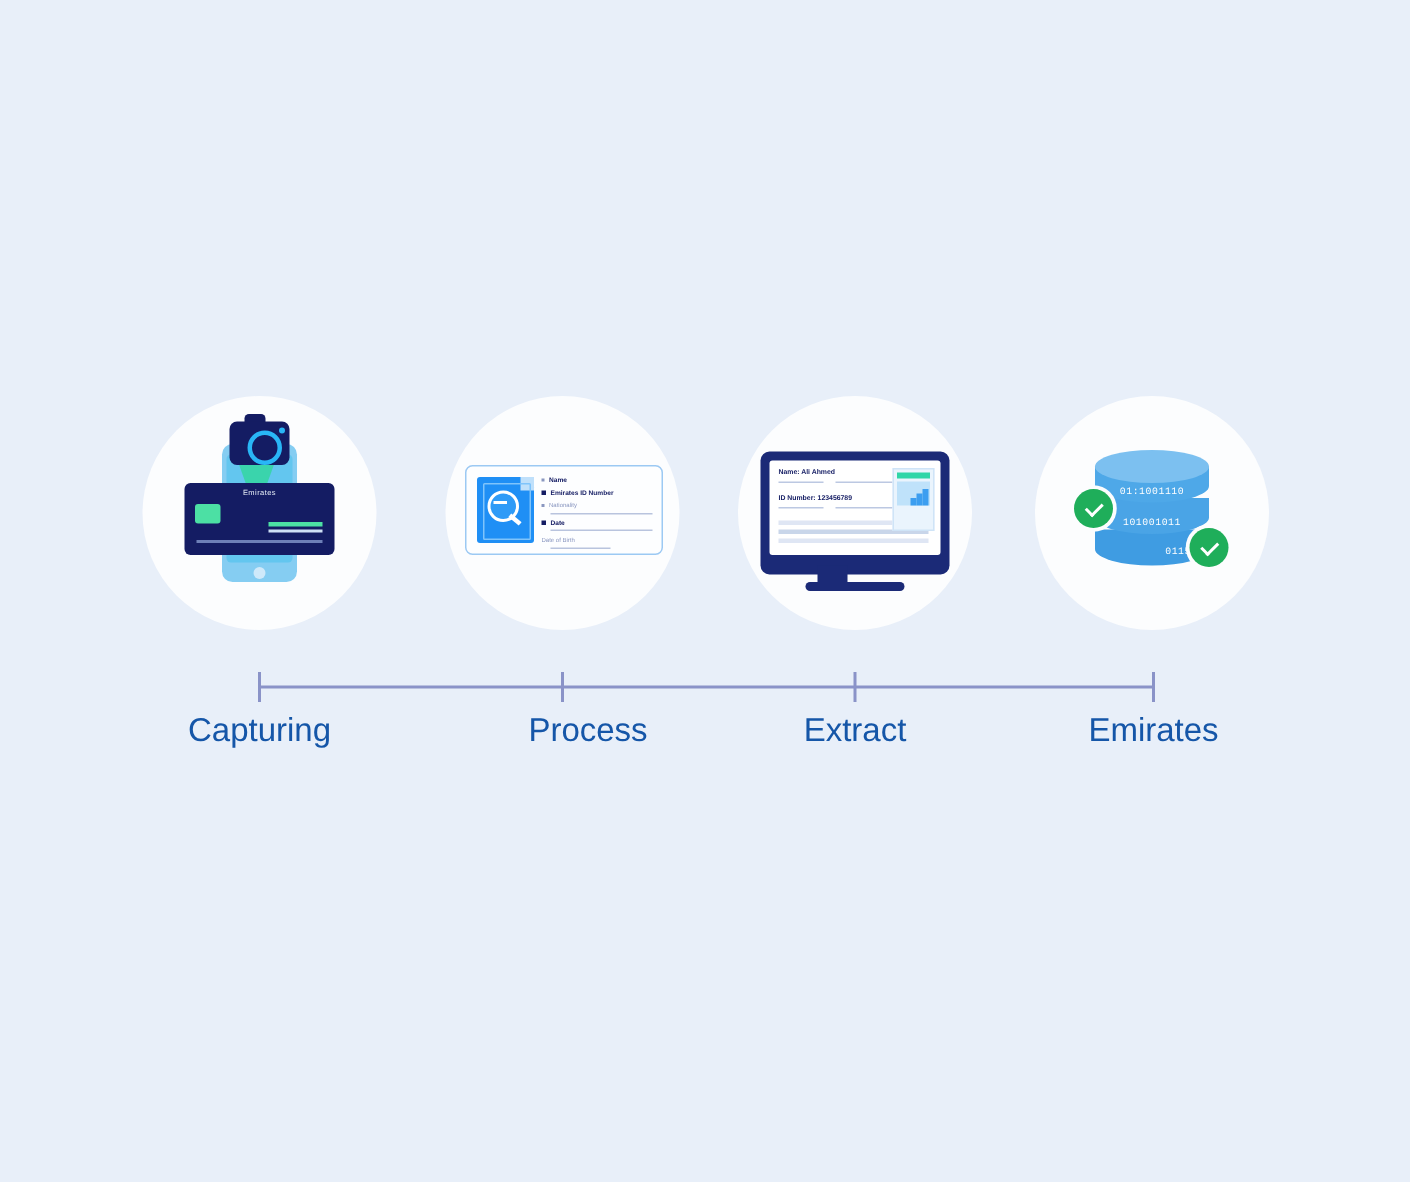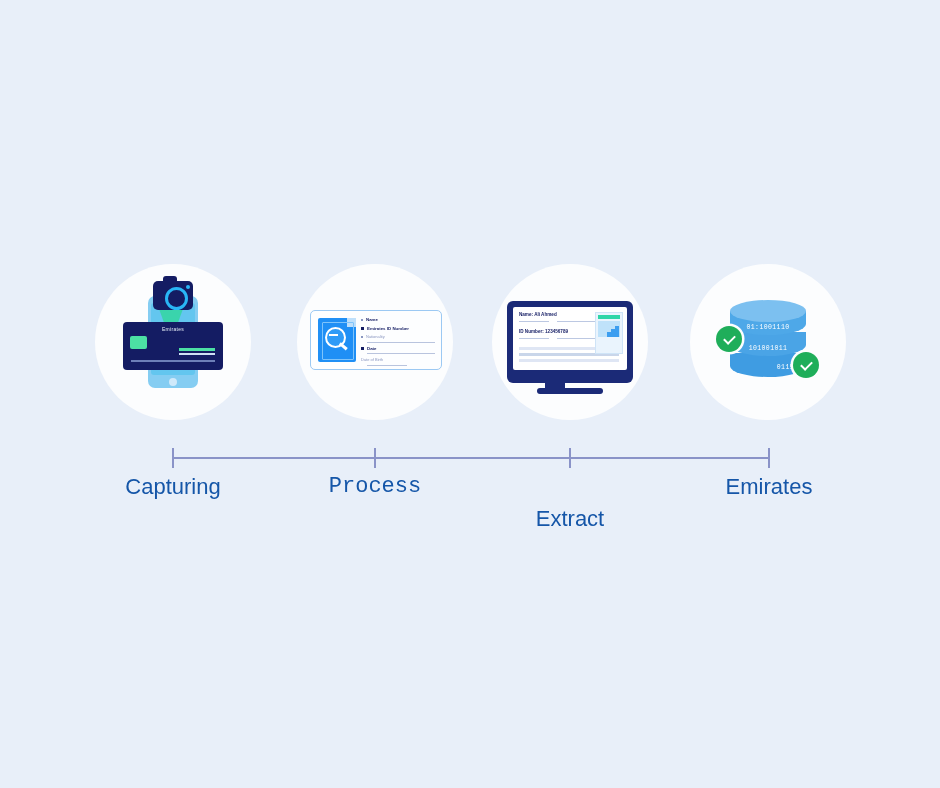--- a/index.html
+++ b/index.html
@@ -298,17 +298,17 @@
     </div>
   </div>
 
   <div class="axis"></div>
   <div class="tick" style="left:172px;"></div>
   <div class="tick" style="left:374px;"></div>
   <div class="tick" style="left:569px;"></div>
   <div class="tick" style="left:768px;"></div>
 
   <div class="label" style="left:173px;">Capturing</div>
-  <div class="label" style="left:375px;font-family:Liberation Mono, monospace;">Process</div>
-  <div class="label" style="left:570px;margin-top:32px;">Extract</div>
+  <div class="label" style="left:392px;">Process</div>
+  <div class="label" style="left:570px;">Extract</div>
   <div class="label" style="left:769px;">Emirates</div>
 
 </div>
 
 </body></html>

